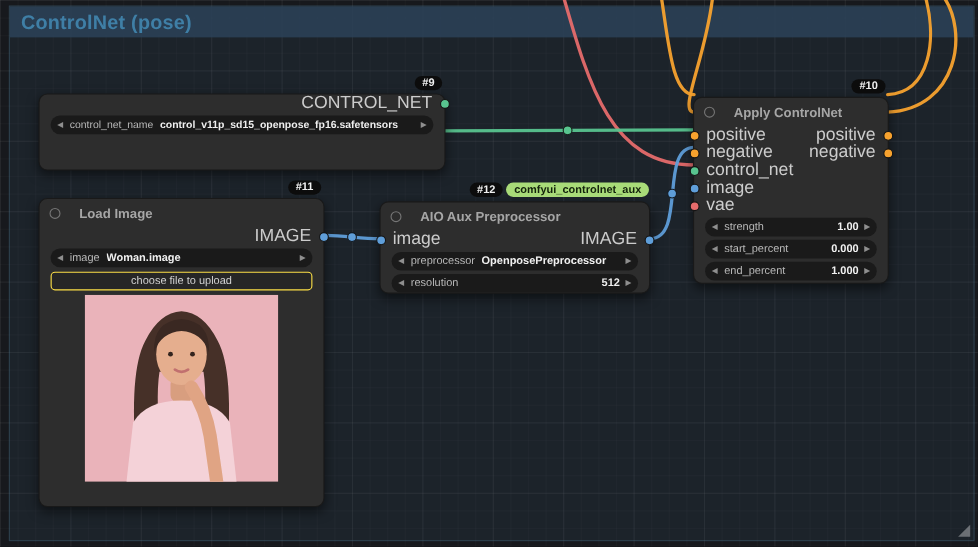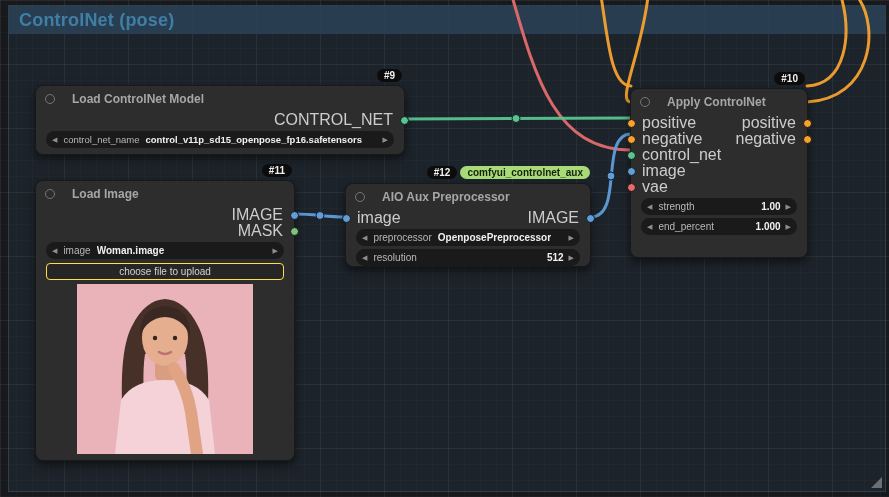--- a/index.html
+++ b/index.html
@@ -94,24 +94,20 @@
     <path class="w-ctrl" d="M401 119 C 480 119, 556 118, 631 118"></path>
     <circle class="d-ctrl" cx="516" cy="118.5" r="4"></circle>
     <path class="w-img" d="M296 214 C 314 214, 327 217, 345 217"></path>
     <circle class="d-img" cx="320" cy="215.5" r="4"></circle>
     <path class="w-img" d="M591 217 C 624 217, 599 134, 631 134"></path>
     <circle class="d-img" cx="611" cy="176" r="4"></circle>
   </svg>
 
   <div class="node" id="node-9">
     <div class="badge">#9</div>
-    <div class="node-header">
-      <span class="collapse-dot"></span>
-      <span class="node-title">Load ControlNet Model</span>
-    </div>
     <div class="slot-row out">
       <span class="slot-label">CONTROL_NET</span>
       <span class="slot-dot dot-out c-ctrl"></span>
     </div>
     <div class="widget small-font">
       <span class="arrow">◀</span>
       <span class="wlabel">control_net_name</span>
       <span class="wvalue">control_v11p_sd15_openpose_fp16.safetensors</span>
       <span class="arrow">▶</span>
     </div>
@@ -119,24 +115,20 @@
 
   <div class="node" id="node-11">
     <div class="badge">#11</div>
     <div class="node-header">
       <span class="collapse-dot"></span>
       <span class="node-title">Load Image</span>
     </div>
     <div class="slot-row out">
       <span class="slot-label">IMAGE</span>
       <span class="slot-dot dot-out c-img"></span>
-    </div>
-    <div class="slot-row out">
-      <span class="slot-label">MASK</span>
-      <span class="slot-dot dot-out c-mask"></span>
     </div>
     <div class="widget">
       <span class="arrow">◀</span>
       <span class="wlabel">image</span>
       <span class="wvalue">Woman.image</span>
       <span class="arrow">▶</span>
     </div>
     <div class="widget-btn">choose file to upload</div>
     <div class="img-wrap">
       <svg viewBox="0 0 176 170">
@@ -217,19 +209,25 @@
       <span class="slot-label">vae</span>
     </div>
     <div class="widget">
       <span class="arrow">◀</span>
       <span class="wlabel">strength</span>
       <span class="wvalue right">1.00</span>
       <span class="arrow">▶</span>
     </div>
     <div class="widget">
       <span class="arrow">◀</span>
+      <span class="wlabel">start_percent</span>
+      <span class="wvalue right">0.000</span>
+      <span class="arrow">▶</span>
+    </div>
+    <div class="widget">
+      <span class="arrow">◀</span>
       <span class="wlabel">end_percent</span>
       <span class="wvalue right">1.000</span>
       <span class="arrow">▶</span>
     </div>
   </div>
 
 </div>
 
 </body></html>

